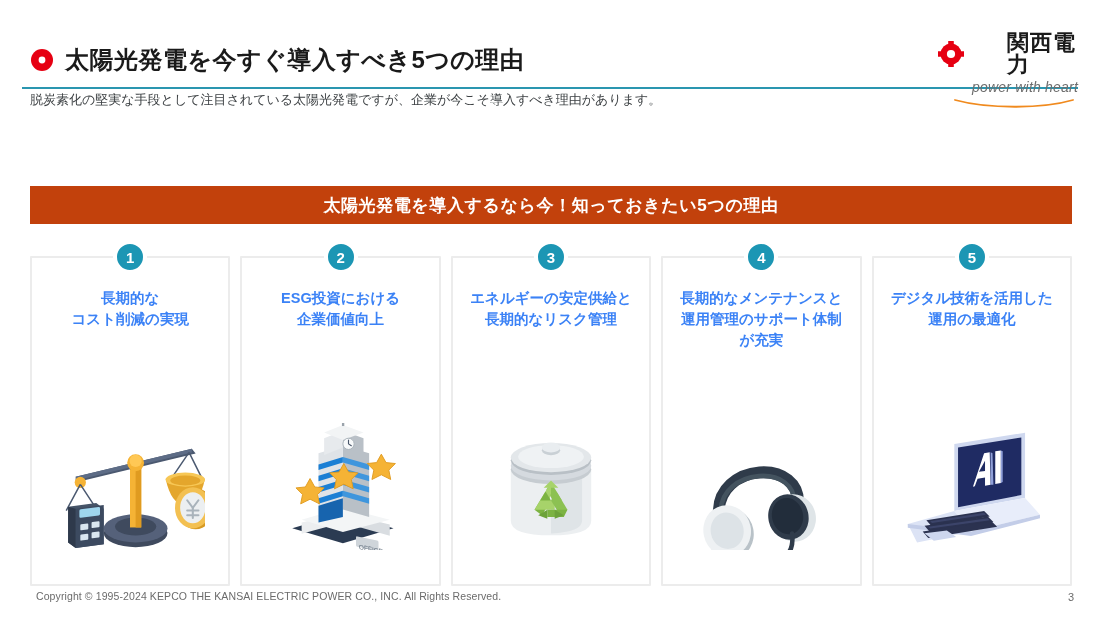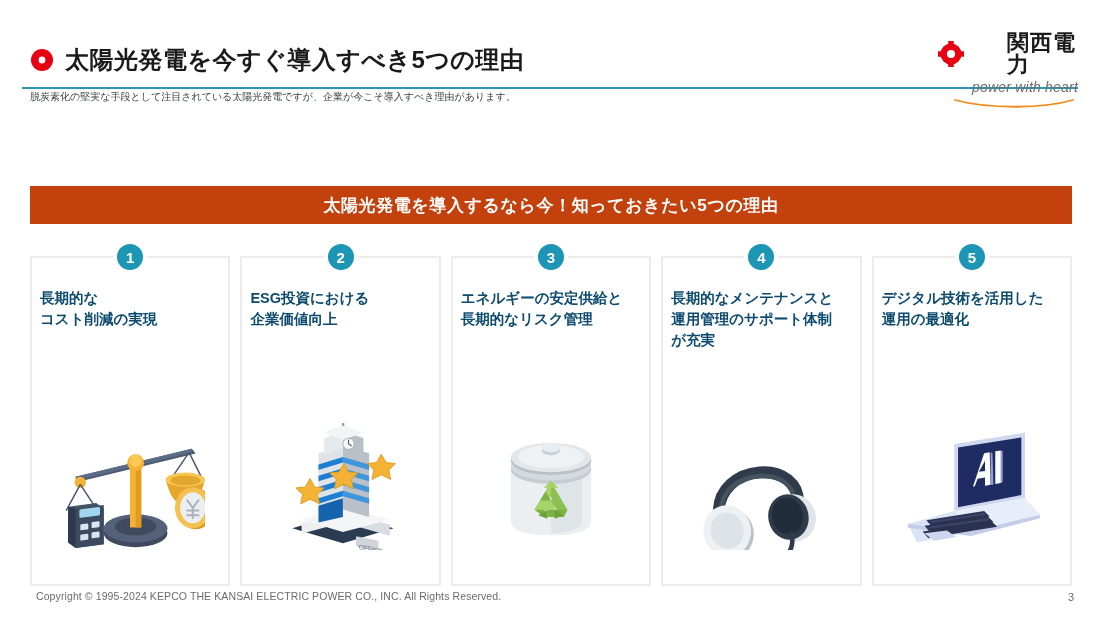--- a/index.html
+++ b/index.html
@@ -37,21 +37,21 @@
   #logo-tagline {
     font-size:14px; font-style:italic; color:#6e6e6e;
     text-align:right; letter-spacing:0.2px; line-height:1.1;
     white-space:nowrap;
   }
   #logo-swoosh { position:absolute; right:4px; bottom:-3px; width:120px; height:9px; }
 
   
   #lead {
     position:absolute; left:30px; top:88px; width:1030px;
-    font-size:10px; color:#3c4043; line-height:1.78;
+    font-size:13px; color:#3c4043; line-height:1.78;
   }
   #lead div { white-space:nowrap; }
 
   
   #banner {
     position:absolute; left:30px; top:186px; width:1042px; height:38px;
     background:#c2410c; color:#ffffff;
     display:flex; align-items:center; justify-content:center;
     font-size:17px; font-weight:bold; letter-spacing:0.6px;
   }
@@ -69,21 +69,21 @@
   .card-badge {
     position:absolute; left:50%; top:-18px; transform:translateX(-50%);
     width:34px; height:34px; border-radius:50%;
     background:#1c96b4; border:4px solid #ffffff;
     color:#ffffff; font-size:15px; font-weight:bold;
     display:flex; align-items:center; justify-content:center;
     line-height:1;
   }
   .card-title {
     margin-top:30px; padding:0 8px;
-    text-align:left; color:#0c4a6e;
+    text-align:center; color:#3b82f6;
     font-size:14.5px; font-weight:bold; line-height:1.45;
   }
   .card-art {
     position:absolute; left:0; right:0; bottom:34px;
     display:flex; align-items:flex-end; justify-content:center;
     height:140px;
   }
   .card-art svg { display:block; }
 
   

